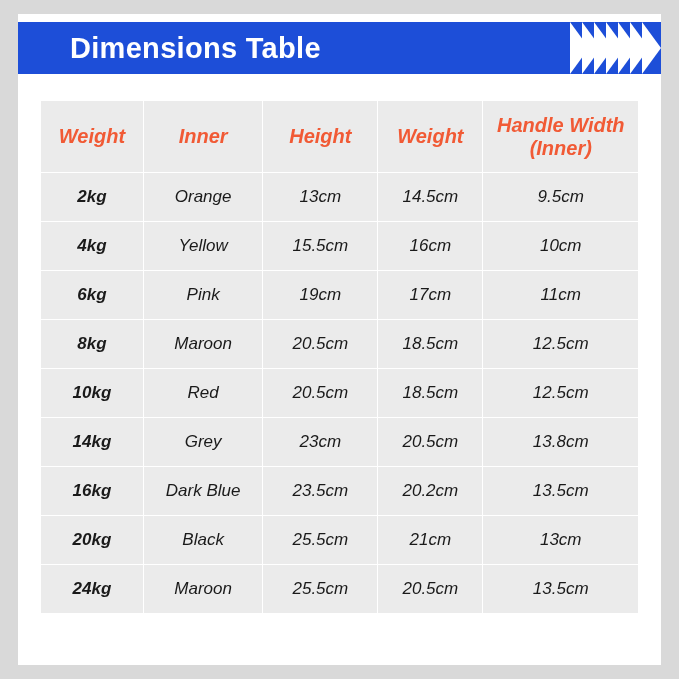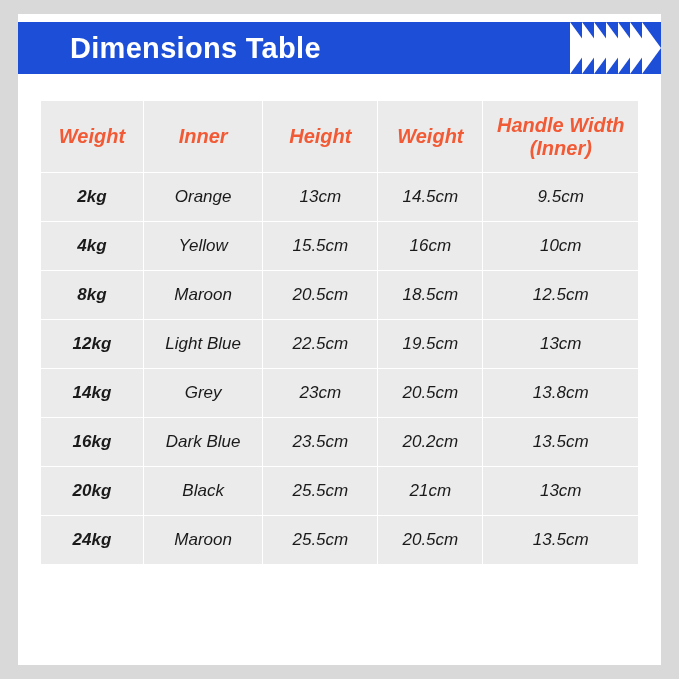--- a/index.html
+++ b/index.html
@@ -140,32 +140,39 @@
             <td>9.5cm</td>
           </tr>
           <tr>
             <td>4kg</td>
             <td>Yellow</td>
             <td>15.5cm</td>
             <td>16cm</td>
             <td>10cm</td>
           </tr>
           <tr>
+            <td>6kg</td>
+            <td>Pink</td>
+            <td>19cm</td>
+            <td>17cm</td>
+            <td>11cm</td>
+          </tr>
+          <tr>
             <td>8kg</td>
             <td>Maroon</td>
             <td>20.5cm</td>
             <td>18.5cm</td>
             <td>12.5cm</td>
           </tr>
           <tr>
-            <td>12kg</td>
-            <td>Light Blue</td>
-            <td>22.5cm</td>
-            <td>19.5cm</td>
-            <td>13cm</td>
+            <td>10kg</td>
+            <td>Red</td>
+            <td>20.5cm</td>
+            <td>18.5cm</td>
+            <td>12.5cm</td>
           </tr>
           <tr>
             <td>14kg</td>
             <td>Grey</td>
             <td>23cm</td>
             <td>20.5cm</td>
             <td>13.8cm</td>
           </tr>
           <tr>
             <td>16kg</td>

